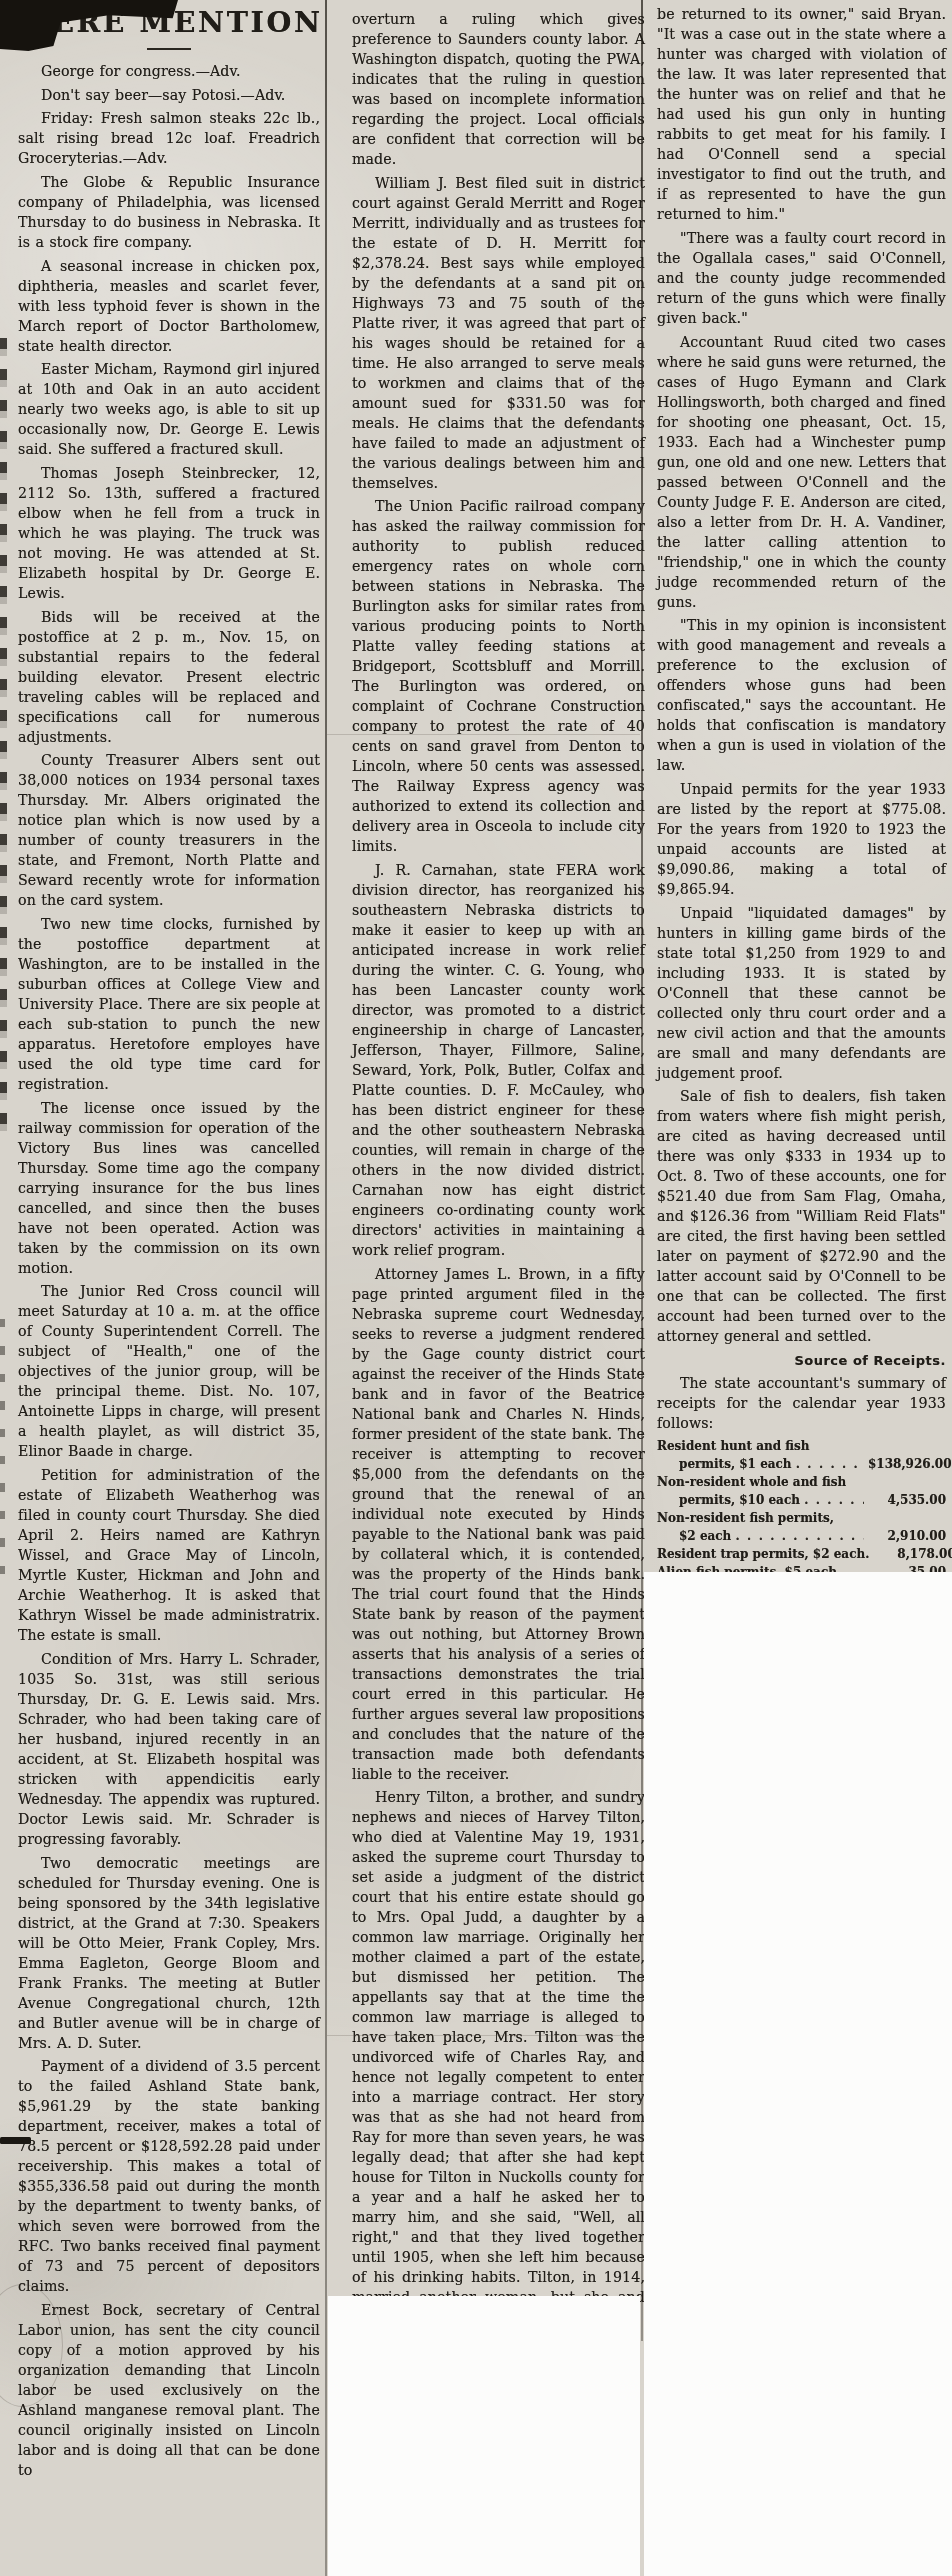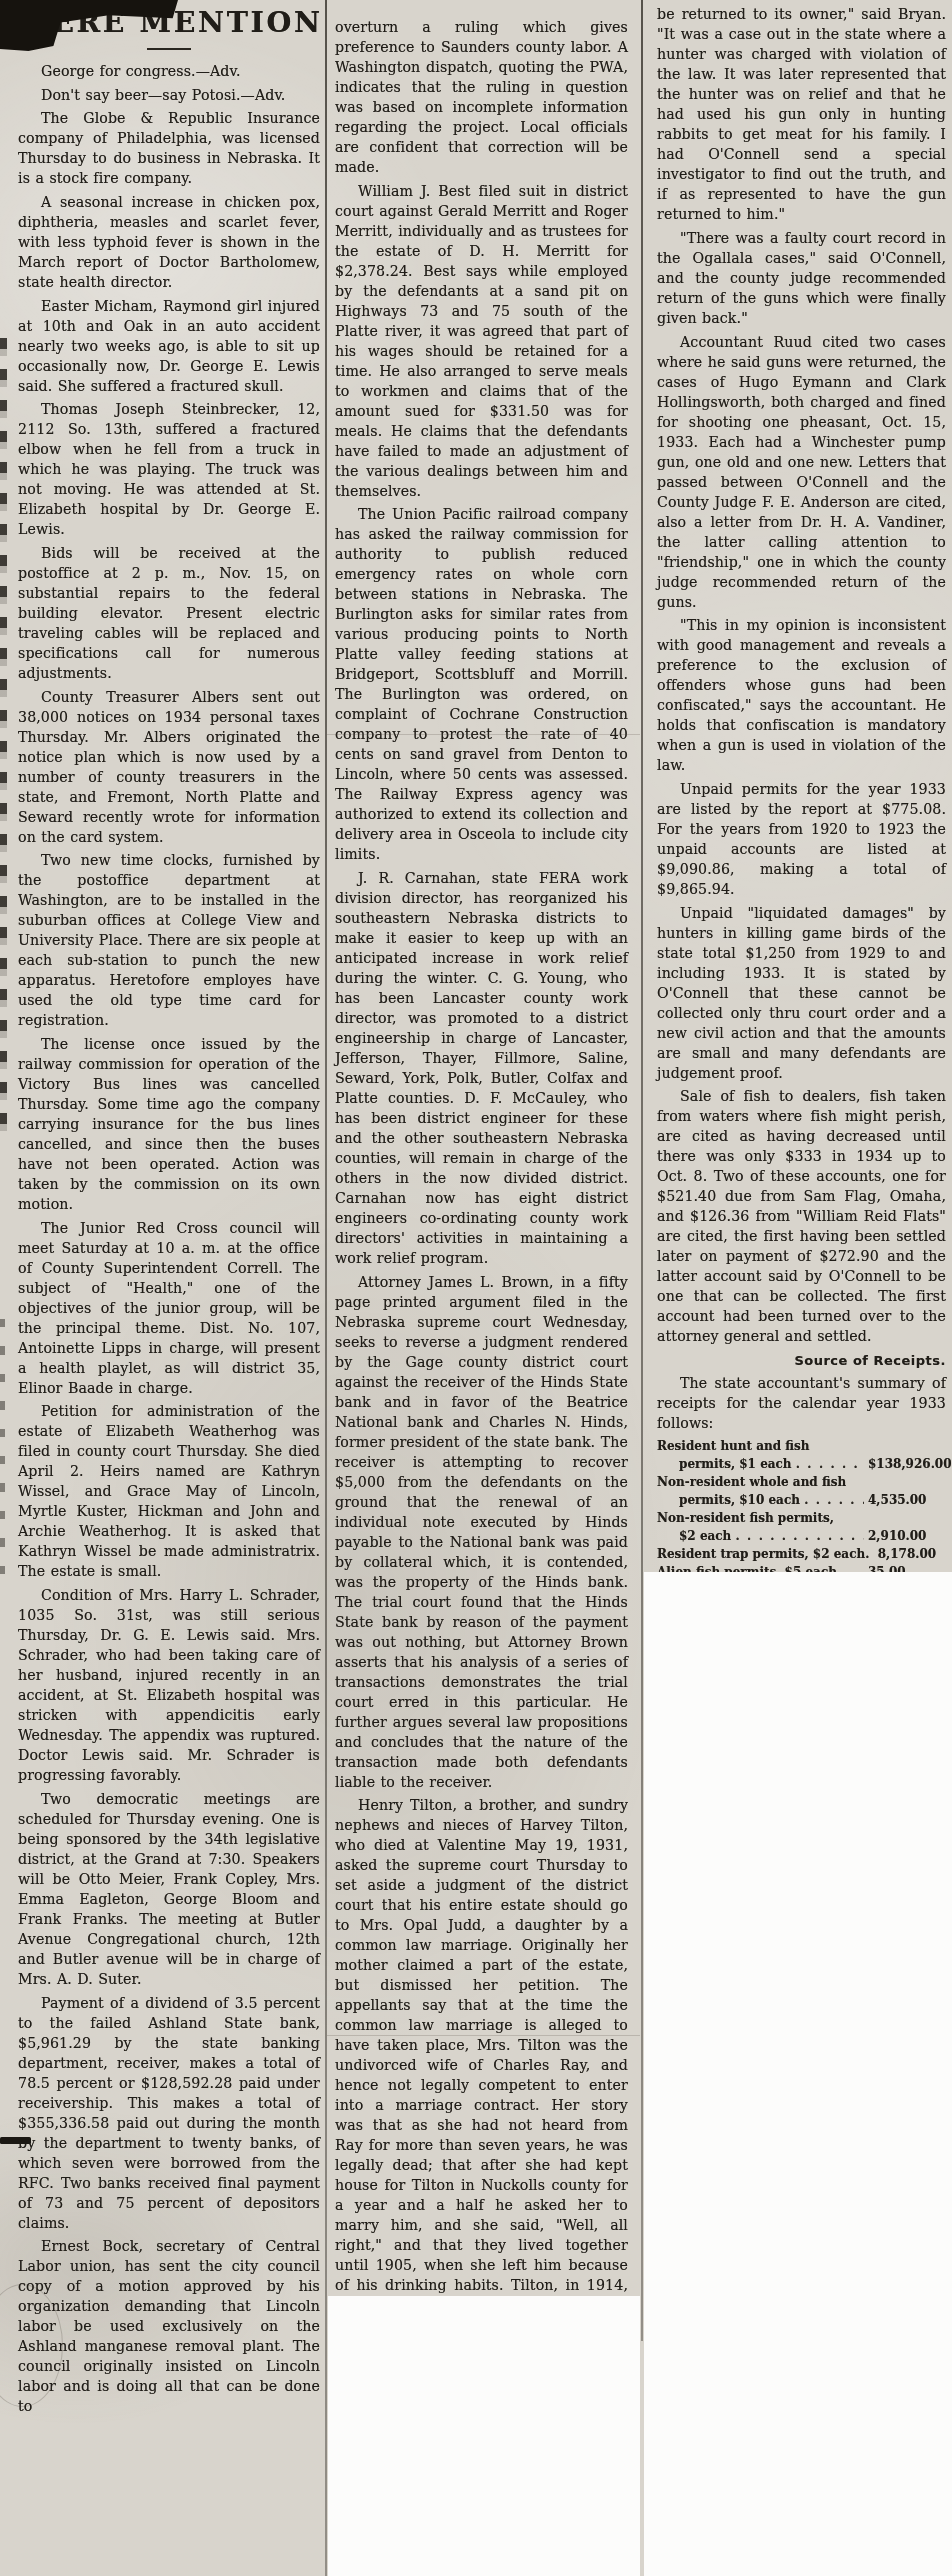--- a/index.html
+++ b/index.html
@@ -9,21 +9,21 @@
     background-image:
       radial-gradient(ellipse 475px 369px at 16% 10%, rgba(255,255,255,0.30), transparent 62%),
       radial-gradient(ellipse 580px 475px at 82% 28%, rgba(255,255,255,0.14), transparent 60%),
       radial-gradient(ellipse 475px 686px at 38% 62%, rgba(108,102,90,0.12), transparent 66%),
       radial-gradient(ellipse 369px 264px at 8% 88%, rgba(100,94,82,0.14), transparent 60%);
     font-family:"DejaVu Serif", serif;
     color:#201d18;
   }
   .col { position:absolute; top:0; }
   #col1 { left:18px;  width:302px; }
-  #col2 { left:335px; width:293px; padding-top:17px; }
+  #col2 { left:352px; width:293px; padding-top:9px; }
   #col3 { left:657px; width:289px; padding-top:4.2px; }
 
   .headline {
     font-size:28.5px; font-weight:bold; text-align:center;
     letter-spacing:2.6px; margin:5.3px 0 0 0; white-space:nowrap;
     text-shadow:0 0 0.5px rgba(20,17,12,0.7);
   }
   .headline-rule { width:44px; height:2.6px; background:#2a2620; margin:8.4px auto 10.6px auto; }
 
   .para {
@@ -40,21 +40,21 @@
     text-shadow:0 0 0.5px rgba(28,24,18,0.5);
   }
 
   .receipts { margin-top:2.1px; font-weight:bold; font-size:12px; line-height:18px;
               text-shadow:0 0 0.5px rgba(28,24,18,0.5); }
   .t-line { display:flex; align-items:baseline; }
   .t-line .t-label { white-space:nowrap; }
   .t-line.t-indent .t-label { padding-left:22px; }
   .t-dots { flex:1 1 auto; overflow:hidden; white-space:nowrap; margin:0 4.2px; color:#2c2822; }
   .t-dots::before { content:". . . . . . . . . . . . . . . . . . . . . . . . . . . . . ."; letter-spacing:1.6px; }
-  .t-value { white-space:nowrap; text-align:left; min-width:78px; }
+  .t-value { white-space:nowrap; text-align:right; min-width:78px; }
 
   .divider { position:absolute; top:0; width:1.6px;
     background:linear-gradient(to bottom, rgba(42,38,31,0.75), rgba(42,38,31,0.40)); }
   #divider1 { left:325px;  height:2576px; }
   #divider2 { left:641px; height:2341px; }
 
   .cut { position:absolute; background:#fcfcfb; }
   #cut-right { left:644px; top:1572px; width:309px; height:1004px; }
   #cut-mid   { left:328px;  top:2296px; width:312px; height:280px; }
 
@@ -85,20 +85,21 @@
 
 <div id="page">
   <div class="divider" id="divider1"></div>
   <div class="divider" id="divider2"></div>
 
   <div class="col" id="col1">
       <h1 class="headline">MERE MENTION</h1>
       <div class="headline-rule"></div>
       <p class="para">George for congress.—Adv.</p>
       <p class="para">Don't say beer—say Potosi.—Adv.</p>
+      <p class="para">Friday: Fresh salmon steaks 22c lb., salt rising bread 12c loaf. Freadrich Groceryterias.—Adv.</p>
       <p class="para">The Globe &amp; Republic Insurance company of Philadelphia, was licensed Thursday to do business in Nebraska. It is a stock fire company.</p>
       <p class="para">A seasonal increase in chicken pox, diphtheria, measles and scarlet fever, with less typhoid fever is shown in the March report of Doctor Bartholomew, state health director.</p>
       <p class="para">Easter Micham, Raymond girl injured at 10th and Oak in an auto accident nearly two weeks ago, is able to sit up occasionally now, Dr. George E. Lewis said. She suffered a fractured skull.</p>
       <p class="para">Thomas Joseph Steinbrecker, 12, 2112 So. 13th, suffered a fractured elbow when he fell from a truck in which he was playing. The truck was not moving. He was attended at St. Elizabeth hospital by Dr. George E. Lewis.</p>
       <p class="para">Bids will be received at the postoffice at 2 p. m., Nov. 15, on substantial repairs to the federal building elevator. Present electric traveling cables will be replaced and specifications call for numerous adjustments.</p>
       <p class="para">County Treasurer Albers sent out 38,000 notices on 1934 personal taxes Thursday. Mr. Albers originated the notice plan which is now used by a number of county treasurers in the state, and Fremont, North Platte and Seward recently wrote for information on the card system.</p>
       <p class="para">Two new time clocks, furnished by the postoffice department at Washington, are to be installed in the suburban offices at College View and University Place. There are six people at each sub-station to punch the new apparatus. Heretofore employes have used the old type time card for registration.</p>
       <p class="para">The license once issued by the railway commission for operation of the Victory Bus lines was cancelled Thursday. Some time ago the company carrying insurance for the bus lines cancelled, and since then the buses have not been operated. Action was taken by the commission on its own motion.</p>
       <p class="para">The Junior Red Cross council will meet Saturday at 10 a. m. at the office of County Superintendent Correll. The subject of "Health," one of the objectives of the junior group, will be the principal theme. Dist. No. 107, Antoinette Lipps in charge, will present a health playlet, as will district 35, Elinor Baade in charge.</p>
       <p class="para">Petition for administration of the estate of Elizabeth Weatherhog was filed in county court Thursday. She died April 2. Heirs named are Kathryn Wissel, and Grace May of Lincoln, Myrtle Kuster, Hickman and John and Archie Weatherhog. It is asked that Kathryn Wissel be made administratrix. The estate is small.</p>

